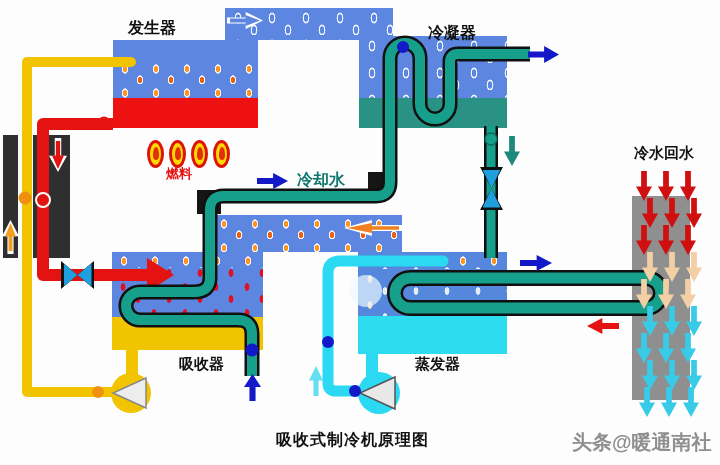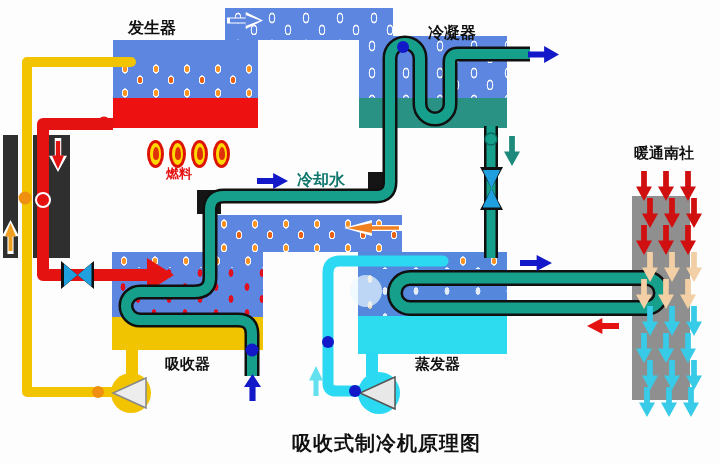--- a/index.html
+++ b/index.html
@@ -195,17 +195,18 @@
       <div class="arr a-d" style="left: 686px; top: 360px; width: 16px; height: 30px; --c: #38cbe8;"></div>
       <div class="arr a-d" style="left: 639px; top: 387px; width: 16px; height: 30px; --c: #38cbe8;"></div>
       <div class="arr a-d" style="left: 661px; top: 387px; width: 16px; height: 30px; --c: #38cbe8;"></div>
       <div class="arr a-d" style="left: 683px; top: 387px; width: 16px; height: 30px; --c: #38cbe8;"></div>
     </div>
 
   <span class="lbl" style="left:128px;top:18px;font-size:16px;">发生器</span>
   <span class="lbl" style="left:428px;top:15px;font-size:16px;margin-top:8px;">冷凝器</span>
   <span class="lbl" style="left:166px;top:165px;font-size:13px;color:#e51212;">燃料</span>
   <span class="lbl" style="left:297px;top:170px;font-size:16px;color:#0f766e;">冷却水</span>
-  <span class="lbl" style="left:165px;top:355px;font-size:15px;">吸收器</span>
+  <span class="lbl" style="left:179px;top:355px;font-size:15px;">吸收器</span>
   <span class="lbl" style="left:415px;top:355px;font-size:15px;">蒸发器</span>
-  <span class="lbl" style="left:634px;top:144px;font-size:15px;">暖通南社</span>
-  <span class="lbl" style="left:292px;top:430px;font-size:20px;letter-spacing:1px;">吸收式制冷机原理图</span>
+  <span class="lbl" style="left:634px;top:144px;font-size:15px;">冷水回水</span>
+  <span class="lbl" style="left:276px;top:430px;font-size:16px;letter-spacing:1px;">吸收式制冷机原理图</span>
+  <span class="lbl" style="left:572px;top:429px;font-size:20px;color:#8f8f8f;">头条@暖通南社</span>
 </div>
 
 </body></html>

